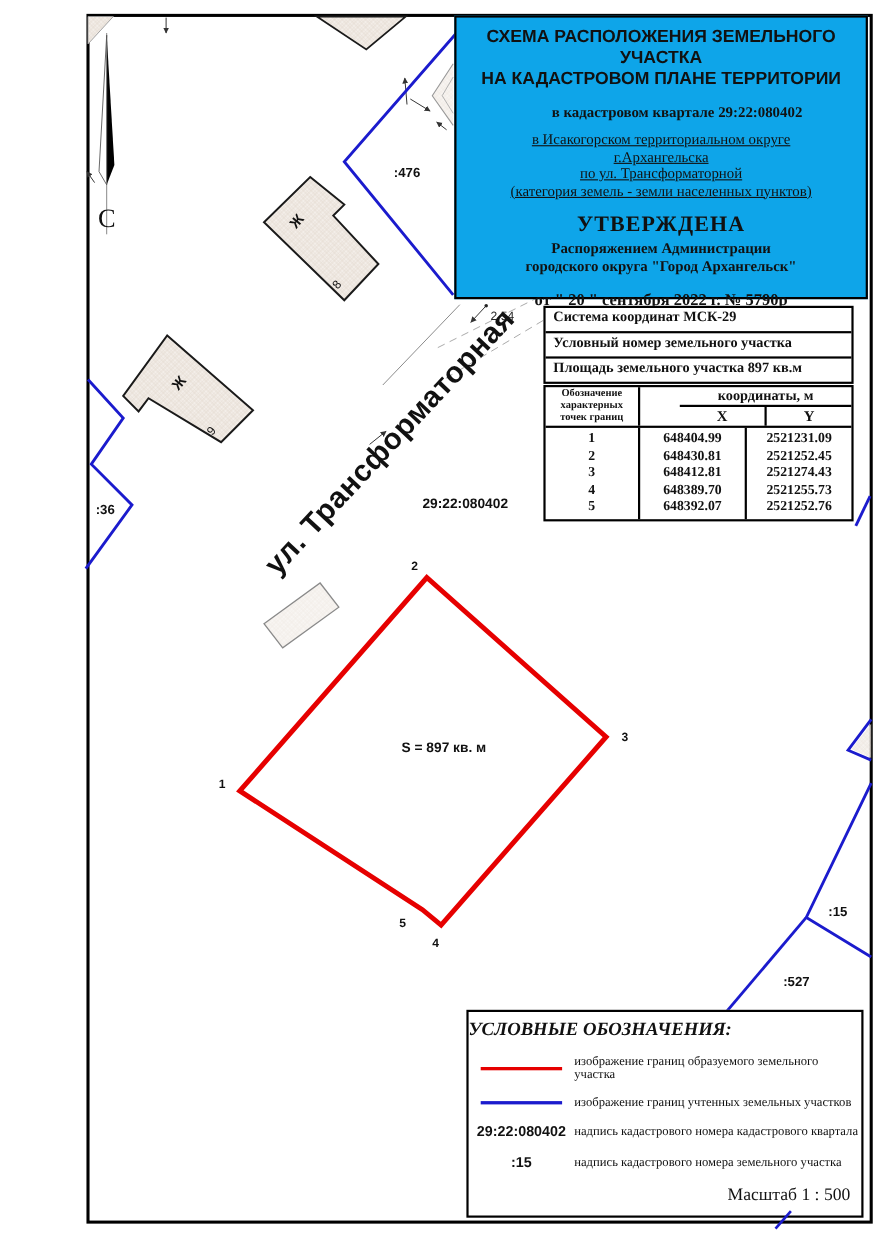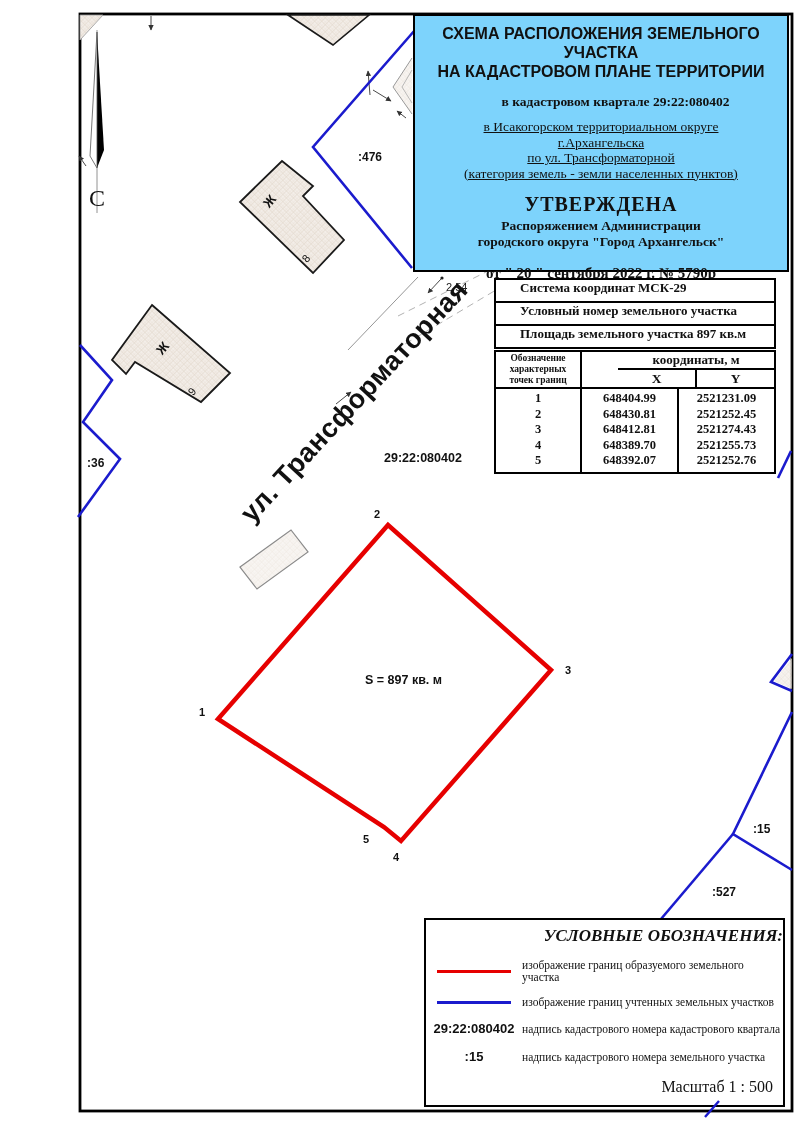--- a/index.html
+++ b/index.html
@@ -4,31 +4,31 @@
 <style>
   html,body{margin:0;padding:0;background:#fff;}
   #page{position:relative;width:800px;height:1131px;background:#fff;overflow:hidden;
         font-family:"Liberation Sans",sans-serif;color:#111;}
   #map-svg,#overlay-svg{position:absolute;left:0;top:0;}
   #overlay-svg{pointer-events:none;}
   .abs{position:absolute;box-sizing:border-box;}
 
   
   #title-block{left:413px;top:14px;width:376px;height:258px;border:2px solid #000;
-               background:#7dd3fc;text-align:center;z-index:2;}
+               background:#0ea5e9;text-align:center;z-index:2;}
   .tb-head{margin-top:8px;font:bold 16px/19px "Liberation Sans",sans-serif;}
   .tb-quarter{margin-top:13px;font:bold 13.5px "Liberation Serif",serif;padding-left:29px;}
   .tb-loc{margin-top:9px;font:13.5px/15.5px "Liberation Serif",serif;text-decoration:underline;}
   .tb-approved{margin-top:12px;font:bold 20px "Liberation Serif",serif;letter-spacing:1px;}
   .tb-appby{font:bold 13.5px/16px "Liberation Serif",serif;margin-top:2px;}
   .tb-order{margin-top:15px;font:bold 15px "Liberation Serif",serif;}
 
   
   #info-top{left:494px;top:278px;width:282px;border:2px solid #000;background:#fff;z-index:2;}
-  .info-row{height:21px;line-height:21px;padding-left:24px;
+  .info-row{height:21px;line-height:21px;padding-left:7px;
             font:bold 13px "Liberation Serif",serif;border-bottom:2px solid #000;}
   .info-row:last-child{border-bottom:none;}
   #coords-table{left:494px;top:350px;width:282px;border:2px solid #000;background:#fff;z-index:2;
                 font-family:"Liberation Serif",serif;}
   .ct-header{display:flex;height:35px;border-bottom:2px solid #000;gap:36px;}
   .ct-ptshdr{width:84px;border-right:2px solid #000;font:bold 9.5px/11px "Liberation Serif",serif;
              text-align:center;padding-top:1px;}
   .ct-right{flex:1;display:flex;flex-direction:column;}
   .ct-coordhdr{height:16px;line-height:16px;border-bottom:2px solid #000;
                text-align:center;font:bold 13px "Liberation Serif",serif;}
@@ -40,22 +40,22 @@
   .ct-colx{flex:1;border-right:2px solid #000;}
   .ct-coly{flex:1;}
   .cell{height:15.5px;line-height:15.5px;text-align:center;
         font:bold 12.5px "Liberation Serif",serif;}
   .ct-coln .cell:first-child,.ct-colx .cell:first-child,.ct-coly .cell:first-child{margin-top:2px;}
   .ct-coln .cell:last-child,.ct-colx .cell:last-child,.ct-coly .cell:last-child{margin-bottom:3px;}
 
   
   #legend-box{left:424px;top:918px;width:361px;height:189px;border:2px solid #000;
               background:#fff;z-index:2;}
-  .lg-title{margin-top:6px;text-align:right;
-            font:bold italic 17px "Liberation Serif",serif;font-style:italic;padding-left:28px;}
+  .lg-title{margin-top:6px;text-align:left;
+            font:bold italic 17px "Liberation Serif",serif;font-style:italic;}
   .lg-item{display:flex;align-items:center;margin-top:13px;}
   .lg-sample{width:96px;flex:none;display:flex;justify-content:center;align-items:center;}
   .lg-line{width:74px;height:0;border-top-style:solid;border-top-width:3px;}
   .lg-text{font:11.5px "Liberation Serif",serif;}
   .lg-code{font:bold 13px "Liberation Sans",sans-serif;}
   #scale-label{position:absolute;right:10px;bottom:9px;font:16px "Liberation Serif",serif;}
 
   svg text{user-select:none;}
 </style>
 </head>

